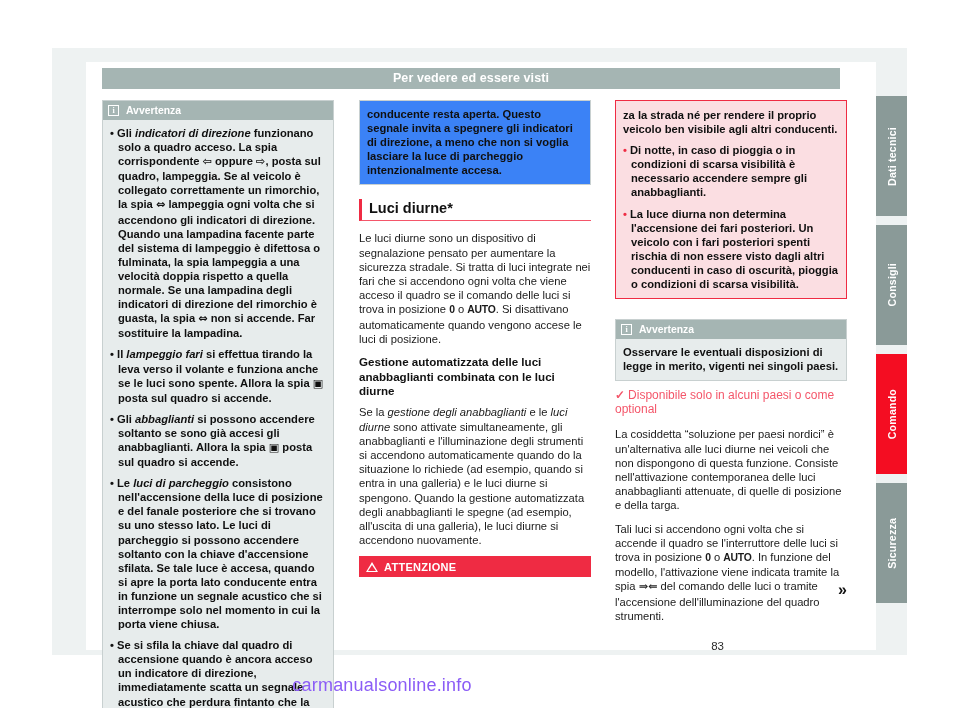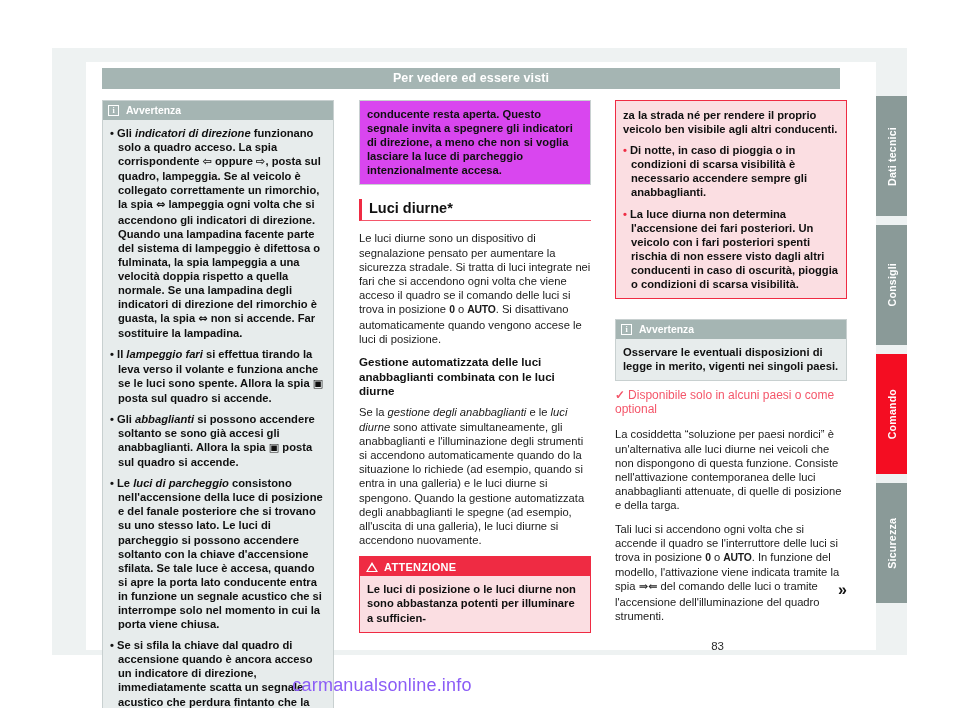--- a/index.html
+++ b/index.html
@@ -111,21 +111,21 @@
     line-height: 14.1px;
     font-weight: bold;
     color: #101010;
     margin-bottom: 7px;
   }
   .note-body p:last-child { margin-bottom: 0; }
   .note-body p.bullet { text-indent: -8px; padding-left: 8px; }
 
   
   .cont-box {
-    background: #d946ef;
+    background: #3b82f6;
     border: 1px solid #c8d0d0;
     padding: 6px 7px 7px 7px;
     margin-bottom: 14px;
   }
   .cont-box p {
     font-size: 11.2px;
     line-height: 14.1px;
     font-weight: bold;
     color: #101010;
   }
@@ -313,23 +313,20 @@
 
       <h3 class="sub">Gestione automatizzata delle luci anabbaglianti combinata con le luci diurne</h3>
 
       <p class="body">Se la <span class="it">gestione degli anabbaglianti</span> e le <span class="it">luci diurne</span> sono attivate simultaneamente, gli anabbaglianti e l'illuminazione degli strumenti si accendono automaticamente quando do la situazione lo richiede (ad esempio, quando si entra in una galleria) e le luci diurne si spengono. Quando la gestione automatizzata degli anabbaglianti le spegne (ad esempio, all'uscita di una galleria), le luci diurne si accendono nuovamente.</p>
 
       <div class="warn-box">
         <div class="warn-head">
           <div class="tri"></div>
           <div class="ttl">ATTENZIONE</div>
         </div>
-        <div class="warn-body">
-          <p>Le luci di posizione o le luci diurne non sono abbastanza potenti per illuminare a sufficien-</p>
-        </div>
       </div>
     </div>
 
     <div class="col col-3">
       <div class="warn-box cont">
         <div class="warn-body">
           <p>za la strada né per rendere il proprio veicolo ben visibile agli altri conducenti.</p>
           <p class="bullet"><span class="dot">•</span> Di notte, in caso di pioggia o in condizioni di scarsa visibilità è necessario accendere sempre gli anabbaglianti.</p>
           <p class="bullet"><span class="dot">•</span> La luce diurna non determina l'accensione dei fari posteriori. Un veicolo con i fari posteriori spenti rischia di non essere visto dagli altri conducenti in caso di oscurità, pioggia o condizioni di scarsa visibilità.</p>
         </div>

